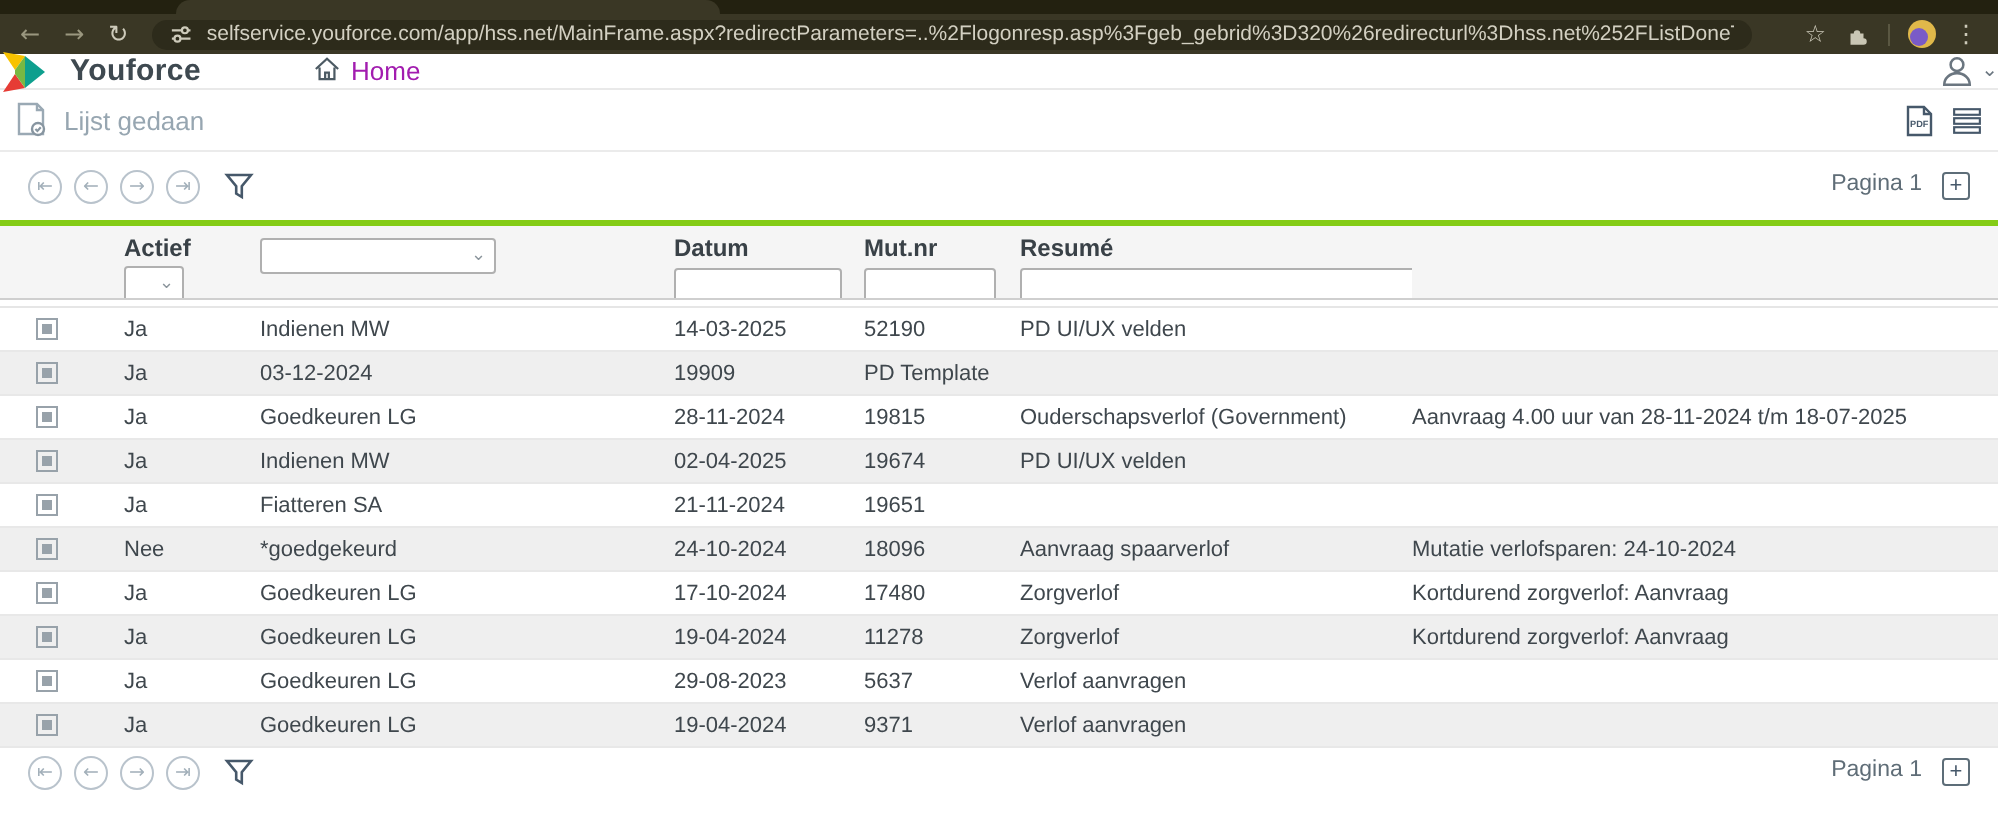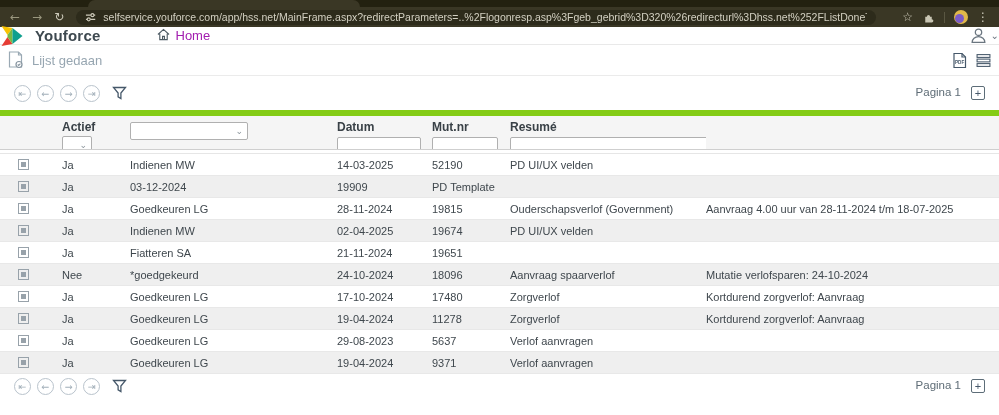--- a/index.html
+++ b/index.html
@@ -47,21 +47,21 @@
     font-size:9.5px; font-family:"DejaVu Sans",sans-serif; cursor:pointer; background:#fff; }
   .funnel { margin-left:6px; cursor:pointer; display:flex; }
   .page-right { margin-left:auto; display:flex; align-items:flex-start; gap:10px; }
   .page-label { color:#5f6d77; font-size:11.5px; }
   .boxplus { width:14px; height:14px; border:1px solid #5d6d78; border-radius:2px;
     color:#46586a; font-size:11px; line-height:11px; display:flex; align-items:center;
     justify-content:center; cursor:pointer; background:#fff; }
 
   
   .grid-cols { display:grid; grid-template-columns:62px 68px 207px 95px 78px 196px 1fr; }
-  .thead { height:40px; background:#f5f5f5; border-top:6px solid #84cc16;
+  .thead { height:40px; background:#f5f5f5; border-top:3px solid #84cc16;
     border-bottom:1px solid #cfcfcf; padding-top:4px; }
   .th { font-size:12px; font-weight:700; color:#394147; line-height:14px; }
   .filter-wrap { margin-top:2px; }
   .fselect { height:18px; background:#fff; border:1px solid #b0b0b0; border-radius:2px;
     display:flex; align-items:center; justify-content:flex-end; padding:0 4px; cursor:pointer; }
   .fselect .chev { color:#8b959c; font-size:9px; }
   .finput { height:18px; background:#fff; border:1px solid #b0b0b0; border-radius:2px;
     font-size:11px; padding:0 4px; color:#3f474d; outline:none; font-family:inherit; }
   .spacer-row { height:4px; background:#fff; border-bottom:1px solid #e6e6e6; }
   .row { height:22px; align-items:center; font-size:11px; color:#3f474d;

